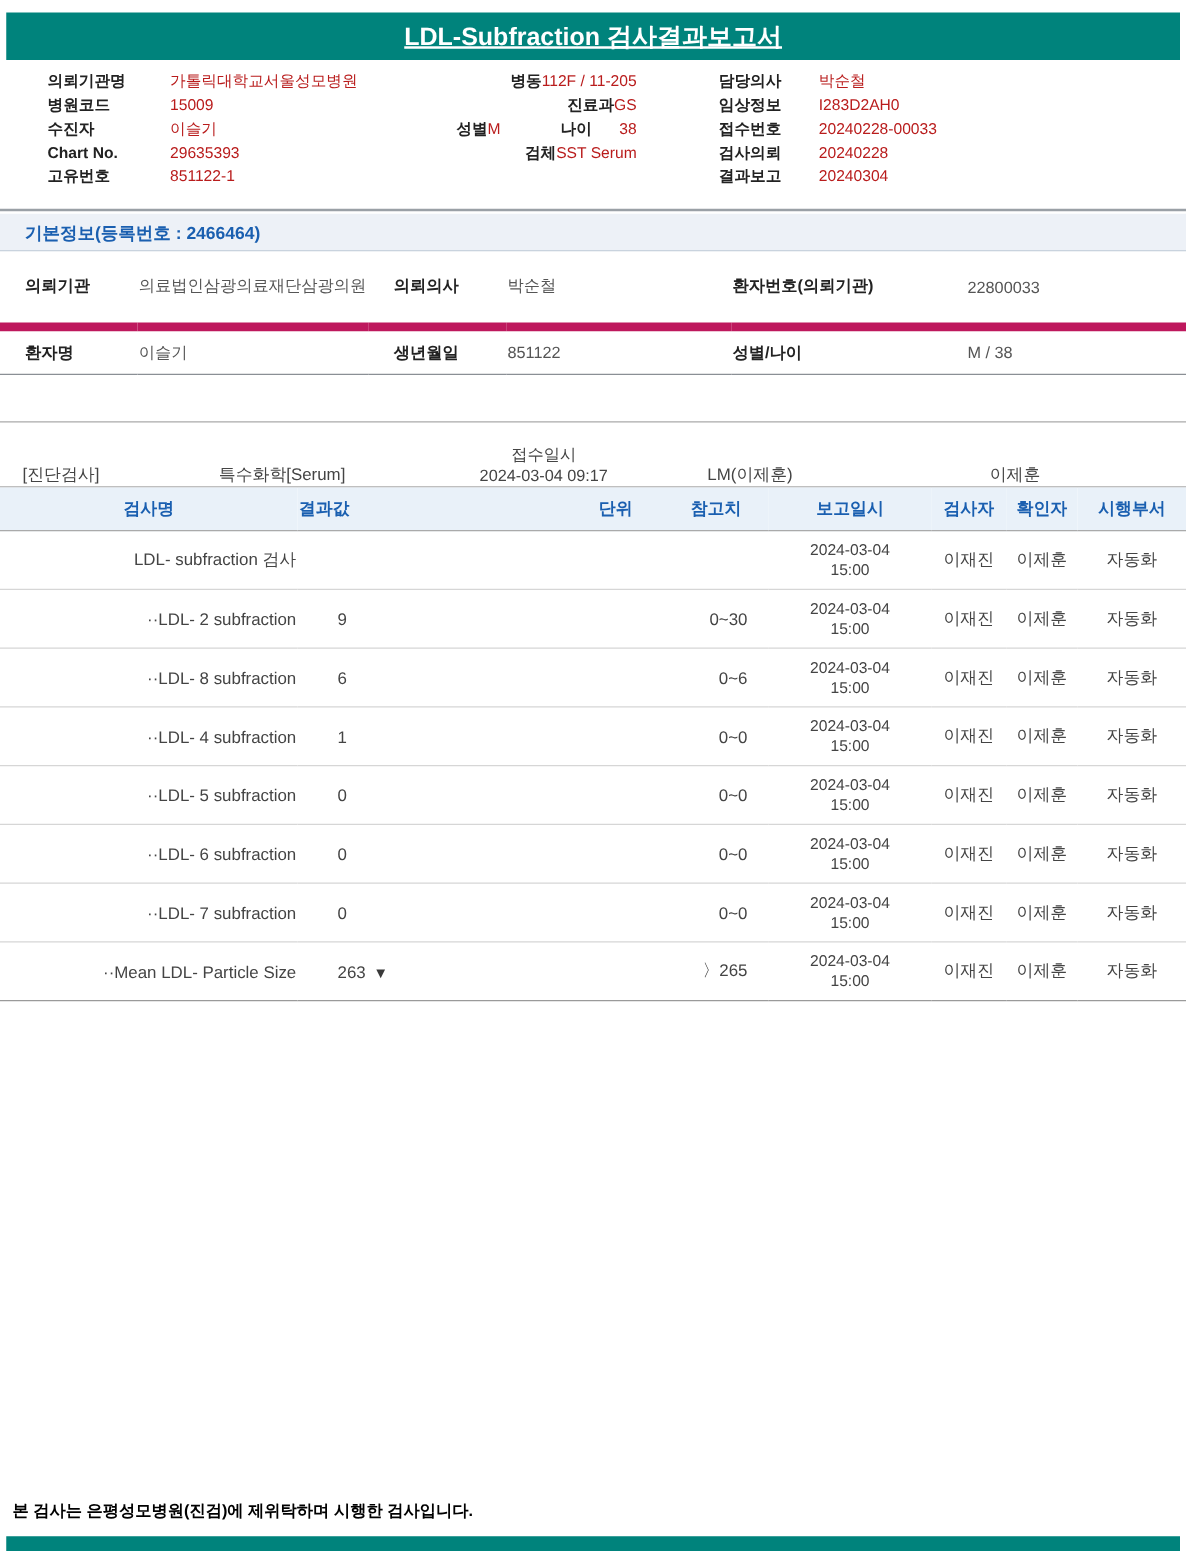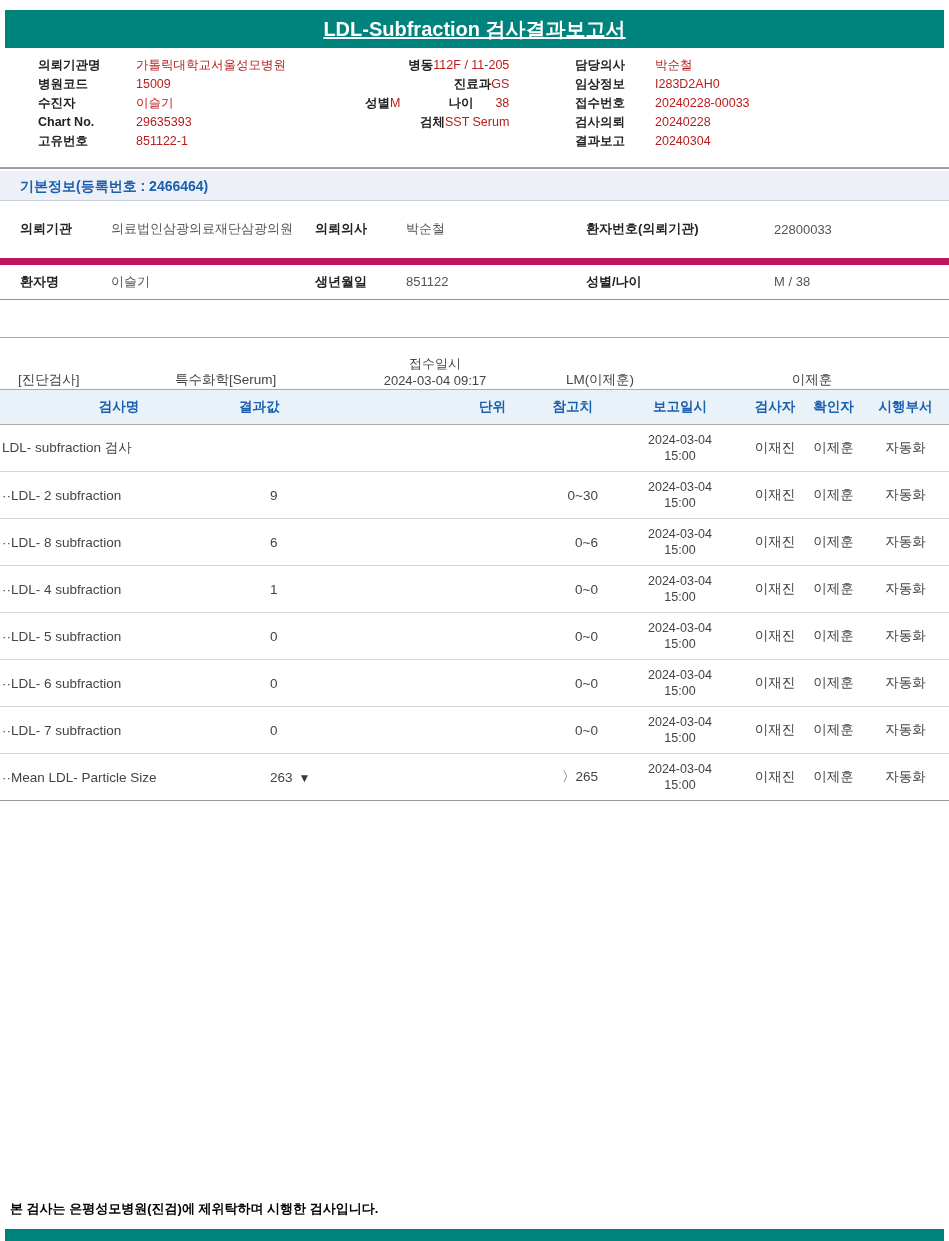--- a/index.html
+++ b/index.html
@@ -84,21 +84,21 @@
     height: 35px; border-bottom: 1px solid #aaa; vertical-align: middle;
   }
   .h-name   { text-align: center; }
   .h-result { text-align: left; padding-right: 28px; }
   .h-unit   { text-align: right; padding-right: 14px; }
   .h-ref    { text-align: right; padding-right: 22px; }
   .h-center { text-align: center; }
   table.results tbody tr { border-bottom: 1px solid #d6d6d6; height: 47px; }
   table.results tbody tr:last-child { border-bottom: 1px solid #9a9a9a; }
   table.results tbody td { vertical-align: middle; color: #444; }
-  .c-name    { text-align: left; padding-left: 2px; }
+  .c-name    { text-align: right; padding-left: 2px; }
   .c-result  { text-align: left; padding-left: 32px; }
   .c-unit    { text-align: right; padding-right: 6px; }
   .c-ref     { text-align: right; padding-right: 17px; }
   .c-reported{ text-align: center; color: #7b7b7b; font-size: 12.5px; line-height: 16px; }
   .c-center  { text-align: center; color: #333; }
   .flag { margin-left: 6px; font-size: 12px; color: #3a3a3a; }
 
   
   .footer-note {
     position: absolute; left: 10px; top: 1200px;

